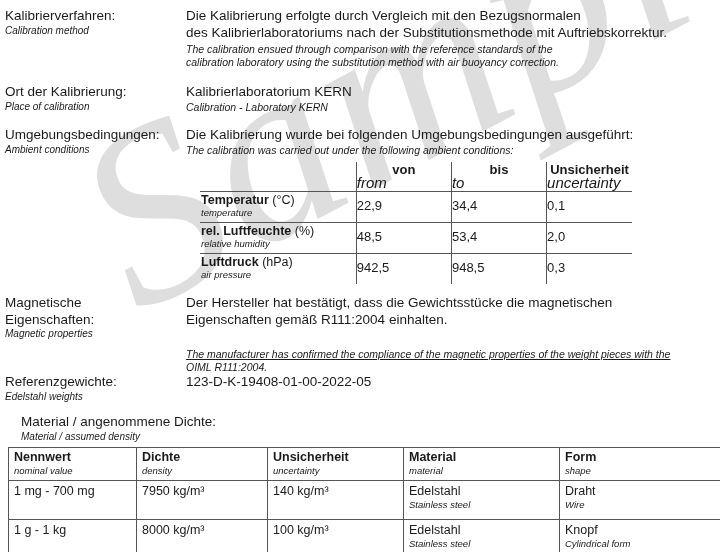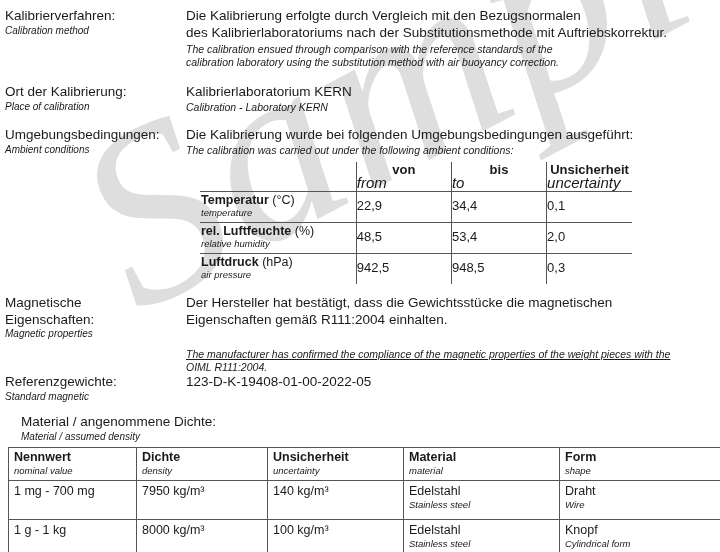--- a/index.html
+++ b/index.html
@@ -295,21 +295,21 @@
         <div class="de">Der Hersteller hat bestätigt, dass die Gewichtsstücke die magnetischen</div>
         <div class="de">Eigenschaften gemäß R111:2004 einhalten.</div>
         <div class="en-body" style="margin-top:20px;text-decoration:underline;">The manufacturer has confirmed the compliance of the magnetic properties of the weight pieces with the</div>
         <div class="en-body">OIML R111:2004.</div>
       </div>
     </div>
 
     <div class="row" style="top:374px;">
       <div class="label-col">
         <div class="de">Referenzgewichte:</div>
-        <div class="en">Standard magnetic</div>
+        <div class="en">Edelstahl weights</div>
       </div>
       <div class="body-col">
         <div class="de">123-D-K-19408-01-00-2022-05</div>
       </div>
     </div>
 
     <div class="row" style="top:414px;">
       <div style="position:absolute;left:21px;width:520px;">
         <div class="de">Material / angenommene Dichte:</div>
         <div class="en">Material / assumed density</div>

